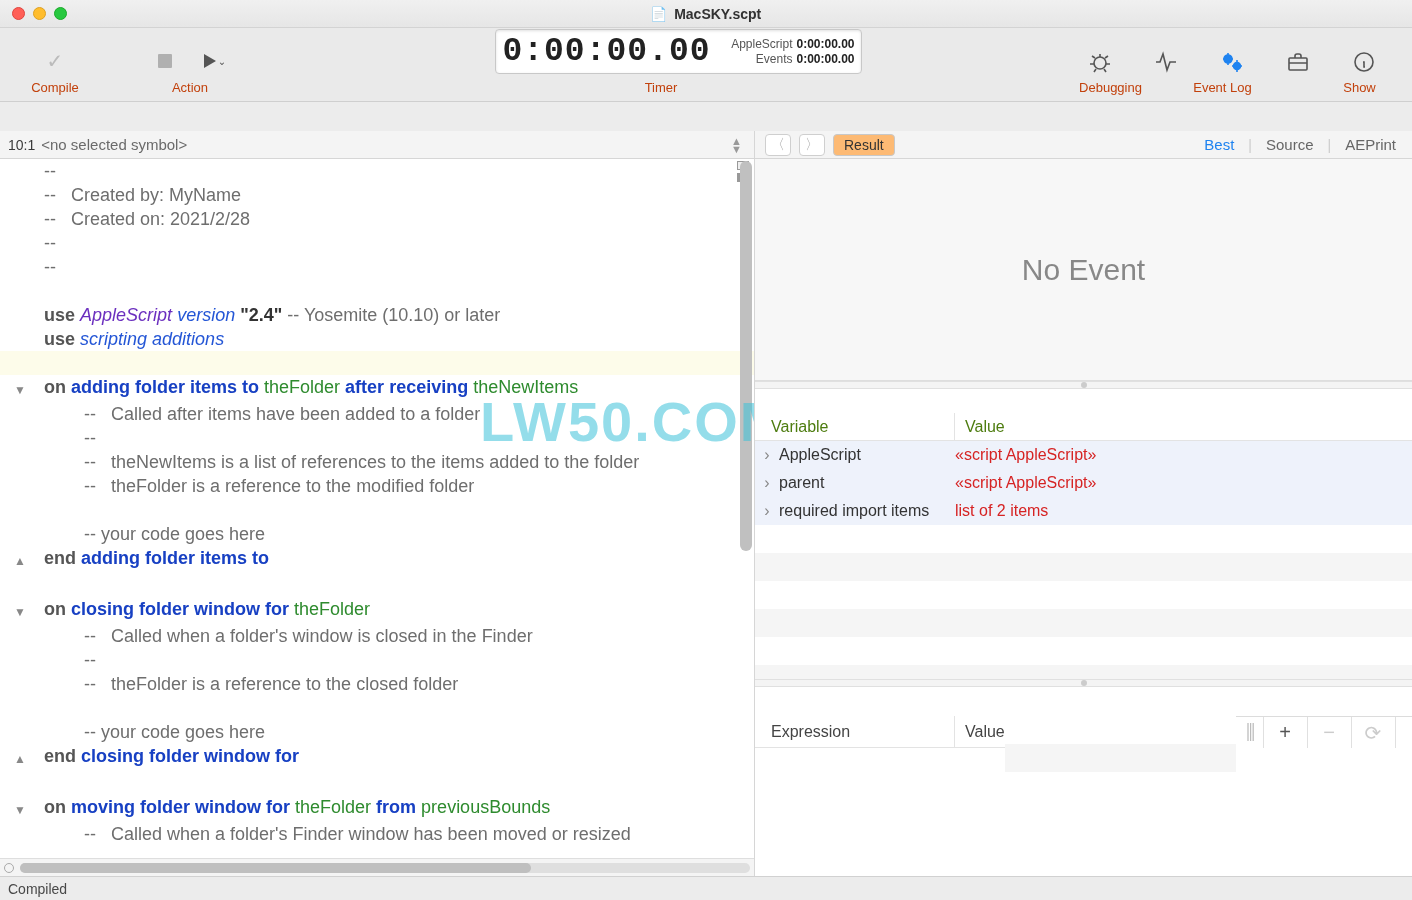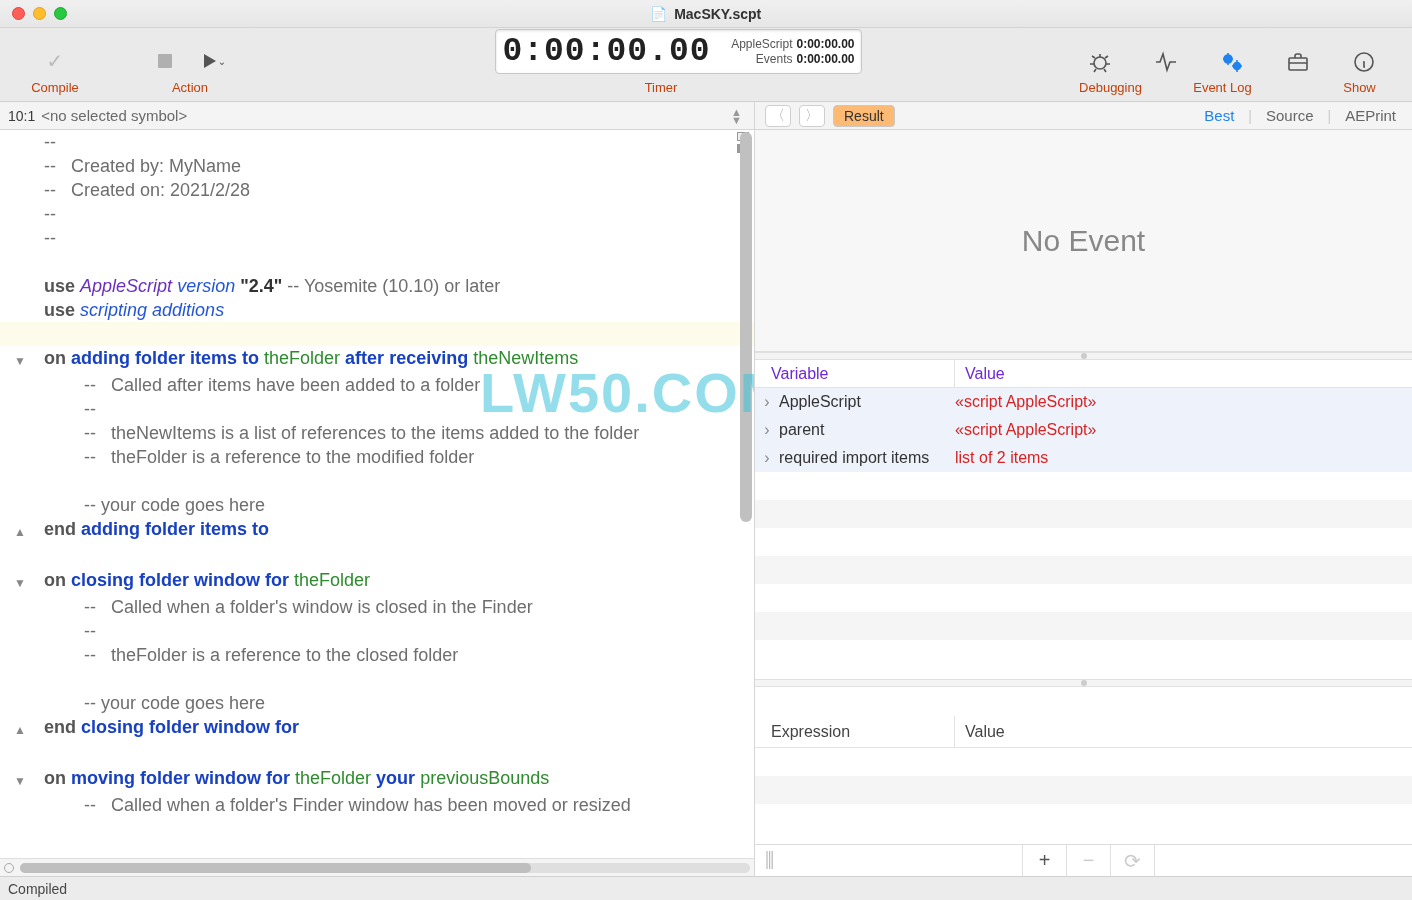--- a/index.html
+++ b/index.html
@@ -68,20 +68,21 @@
   .ri svg { width:26px; height:24px; }
   .ri.active svg { stroke:#1f83f0; fill:#1f83f0;}
   .ri-label-row { display:flex; gap:42px; justify-content:center;margin-left:31px; }
 
   
   .pathbar {
     height: 28px;
     background:#f4f4f4;
     border-bottom:1px solid #d6d6d6;
     display:flex;
+    margin-top:29px;
   }
   .pathbar-left { flex:0 0 755px; display:flex; align-items:center; padding:0 8px; border-right:1px solid #d6d6d6; gap:6px;}
   .pathbar-left .sel { color:#6a6a6a; font-size:15px; flex:1;}
   .pathbar-left .updown { color:#999; font-size:11px; line-height:8px; display:flex; flex-direction:column; align-items:center; padding-right:4px;}
   .pathbar-right { flex:1; display:flex; align-items:center; padding:0 10px; gap:8px;}
   .nav-arrow { width:26px; height:22px; border:1px solid #cfcfcf; border-radius:4px; display:flex; align-items:center; justify-content:center; background:#fff; cursor:pointer; color:#aaa;}
   .result-btn { height:22px; border:1px solid #c8c8c8; border-radius:4px; padding:0 10px; background:#fdba74; font-size:14px; color:#333; display:flex; align-items:center; cursor:pointer;}
   .flex-spacer { flex:1; }
   .view-tab { font-size:15px; color:#666; cursor:pointer; padding:0 6px;}
   .view-tab.active { color:#1f83f0; }
@@ -128,37 +129,37 @@
   .minimap div { width:12px; height:9px; border:1px solid #999; background:#eee;}
   .minimap div.active { background:#999; }
 
   .right-pane { flex:1; display:flex; flex-direction:column; background:#fff;}
   .no-result {
     height:222px; display:flex; align-items:center; justify-content:center;
     font-size:30px; color:#888; background:#f7f7f7;
     border-bottom:1px solid #dedede;
   }
   .var-table { flex:1; overflow:auto; position:relative;}
-  .var-head { display:flex; height:28px; background:#fff; border-bottom:1px solid #e3e3e3; font-size:16px; color:#6d28d9;}
+  .var-head { display:flex; height:28px; background:#fff; border-bottom:1px solid #e3e3e3; font-size:16px; color:#4d7c0f;margin-top:24px;}
   .col-var { width:200px; padding-left:16px; display:flex; align-items:center; border-right:1px solid #e3e3e3;}
   .col-val { flex:1; padding-left:10px; display:flex; align-items:center;}
   .var-row { display:flex; height:28px; font-size:16px; align-items:center;}
   .var-row .exp { width:24px; text-align:center; color:#888; cursor:pointer;}
   .var-row .name { width:176px; color:#333;}
   .var-row .val { flex:1; color:#d62323; }
   .row-alt { background:#eef2fb; }
   .row-blank { background:#fff; }
   .row-blank.alt { background:#f5f5f5; }
 
   .split-dot {
     height:8px; display:flex; align-items:center; justify-content:center; background:#f4f4f4; border-top:1px solid #e0e0e0; border-bottom:1px solid #e0e0e0;
   }
   .split-dot span { width:6px; height:6px; background:#ccc; border-radius:50%;}
 
-  .expr-section { height:160px; display:flex; flex-direction:column;margin-top:29px;}
+  .expr-section { height:160px; display:flex; margin-top:29px;}
   .expr-head { display:flex; height:32px; background:#fff; border-bottom:1px solid #e3e3e3; font-size:16px; color:#444;}
   .expr-rows { flex:1; overflow:auto;}
   .expr-toolbar { height:32px; border-top:1px solid #dcdcdc; background:#fff; display:flex; align-items:center;}
   .expr-toolbar .cell { width:44px; height:100%; display:flex; align-items:center; justify-content:center; border-right:1px solid #e0e0e0; color:#555; font-size:20px; cursor:pointer;}
   .expr-toolbar .cell.first { flex:1; justify-content:flex-start; padding-left:10px; color:#bbb;}
   .expr-toolbar .cell.disabled { color:#ccc; }
 
   
   .statusbar {
     height:24px; background:#ececec; border-top:1px solid #d1d1d1;
@@ -386,21 +387,21 @@
       <div class="code-line">
           <div class="gutter"><span class="tri">▲</span></div>
           <div class="code"><span class="kw">end</span> <span class="blue-b">closing folder window for</span></div>
         </div>
       <div class="code-line" style="height:18px;">
           <div class="gutter"></div>
         </div>
 
       <div class="code-line">
           <div class="gutter"><span class="tri">▼</span></div>
-          <div class="code"><span class="kw">on</span> <span class="blue-b">moving folder window for</span> <span class="green">theFolder</span> <span class="blue-b">your</span> <span class="green">previousBounds</span></div>
+          <div class="code"><span class="kw">on</span> <span class="blue-b">moving folder window for</span> <span class="green">theFolder</span> <span class="blue-b">from</span> <span class="green">previousBounds</span></div>
         </div>
       <div class="code-line">
           <div class="gutter"></div>
           <div class="code ind1">--   Called when a folder's Finder window has been moved or resized</div>
         </div>
     </div>
     <div class="hscroll-row">
       <div class="hscroll-circle"></div>
       <div class="hscroll-track">
           <div class="hscroll-thumb"></div>

